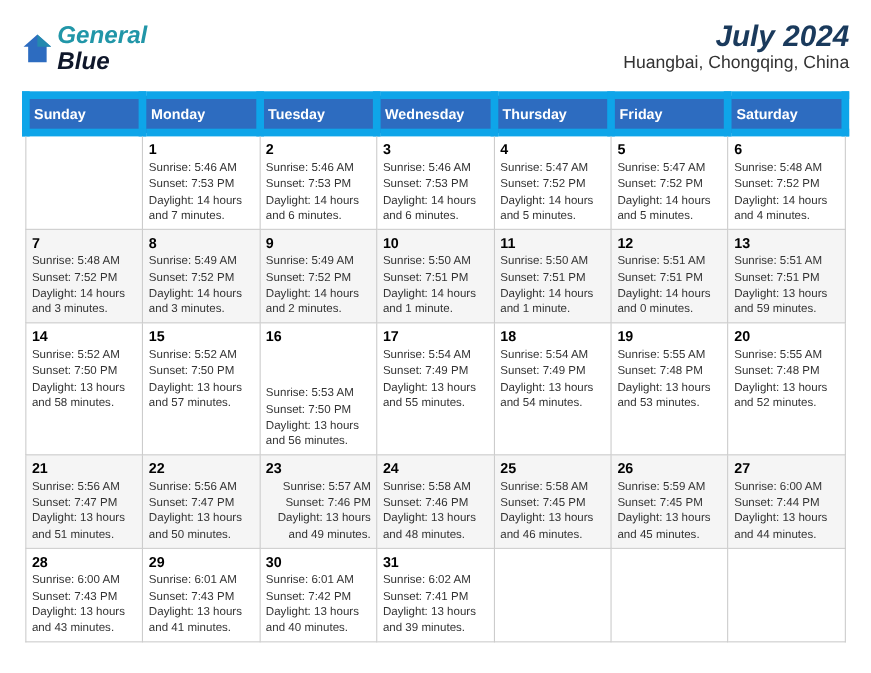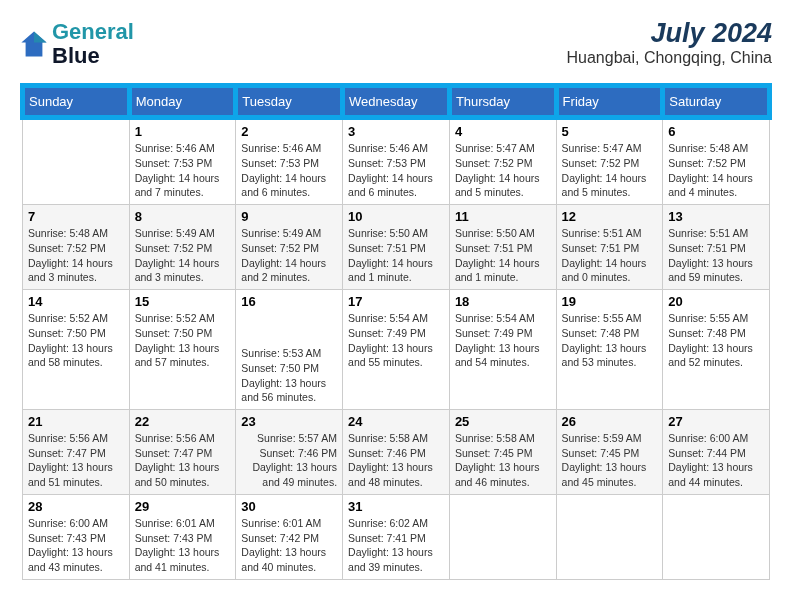--- a/index.html
+++ b/index.html
@@ -21,20 +21,21 @@
       align-items: center;
     }
     .logo-text {
       font-size: 22px;
       font-weight: bold;
       color: #1a3a5c;
       line-height: 1.1;
     }
     .logo-text span {
       color: #2196a8;
+      font-style: italic;
     }
     .logo-icon {
       width: 28px;
       height: 28px;
       margin-right: 4px;
     }
     .title-block {
       text-align: right;
     }
     .month-title {
@@ -54,22 +55,22 @@
       width: 100%;
       border-collapse: collapse;
       font-size: 11px;
     }
     thead tr th {
       background-color: #2d6cc0;
       color: #fff;
       padding: 6px 4px;
       text-align: left;
       font-size: 13px;
-      font-weight: normal;
-      border: 5px solid #0ea5e9;
+      font-weight: bold;
+      border: 7px solid #0ea5e9;
     }
     tbody tr td {
       border: 1px solid #ccc;
       vertical-align: top;
       padding: 4px 5px;
       width: 107px;
       height: 85px;
       background: #fff;
     }
     tbody tr:nth-child(even) td {

